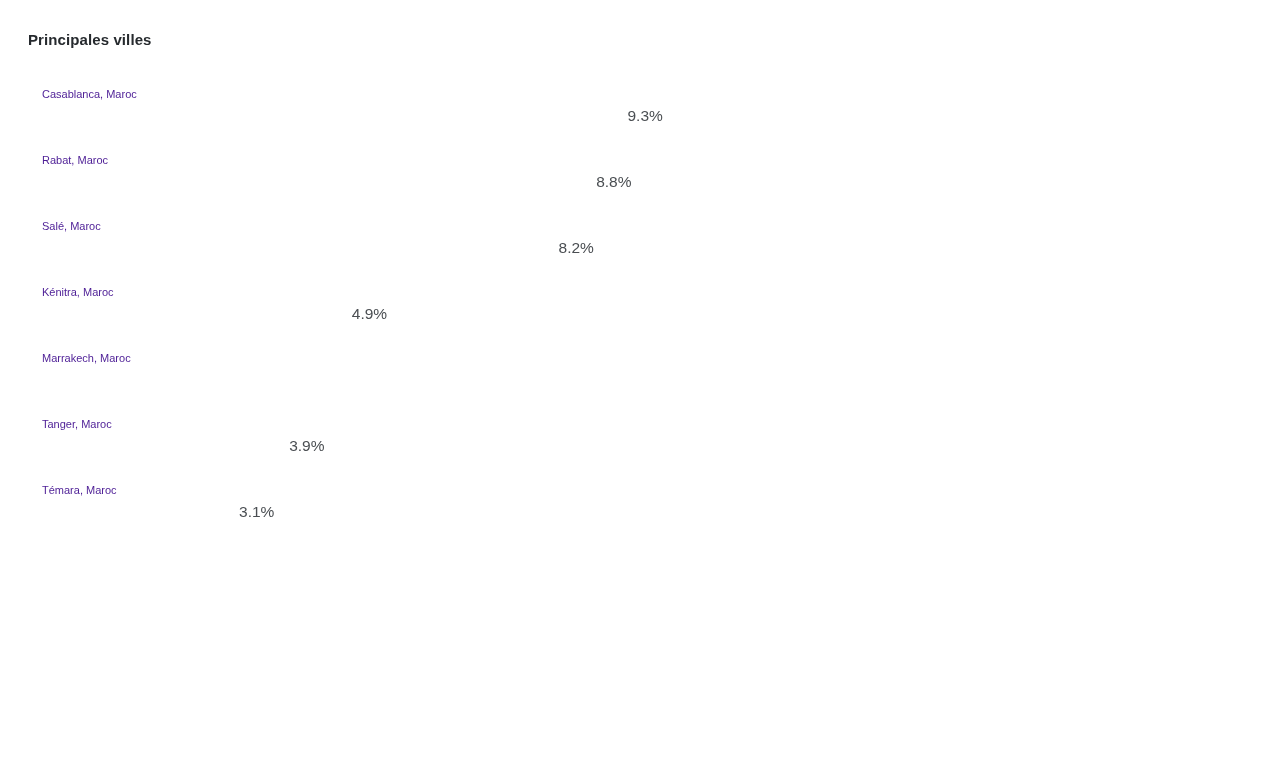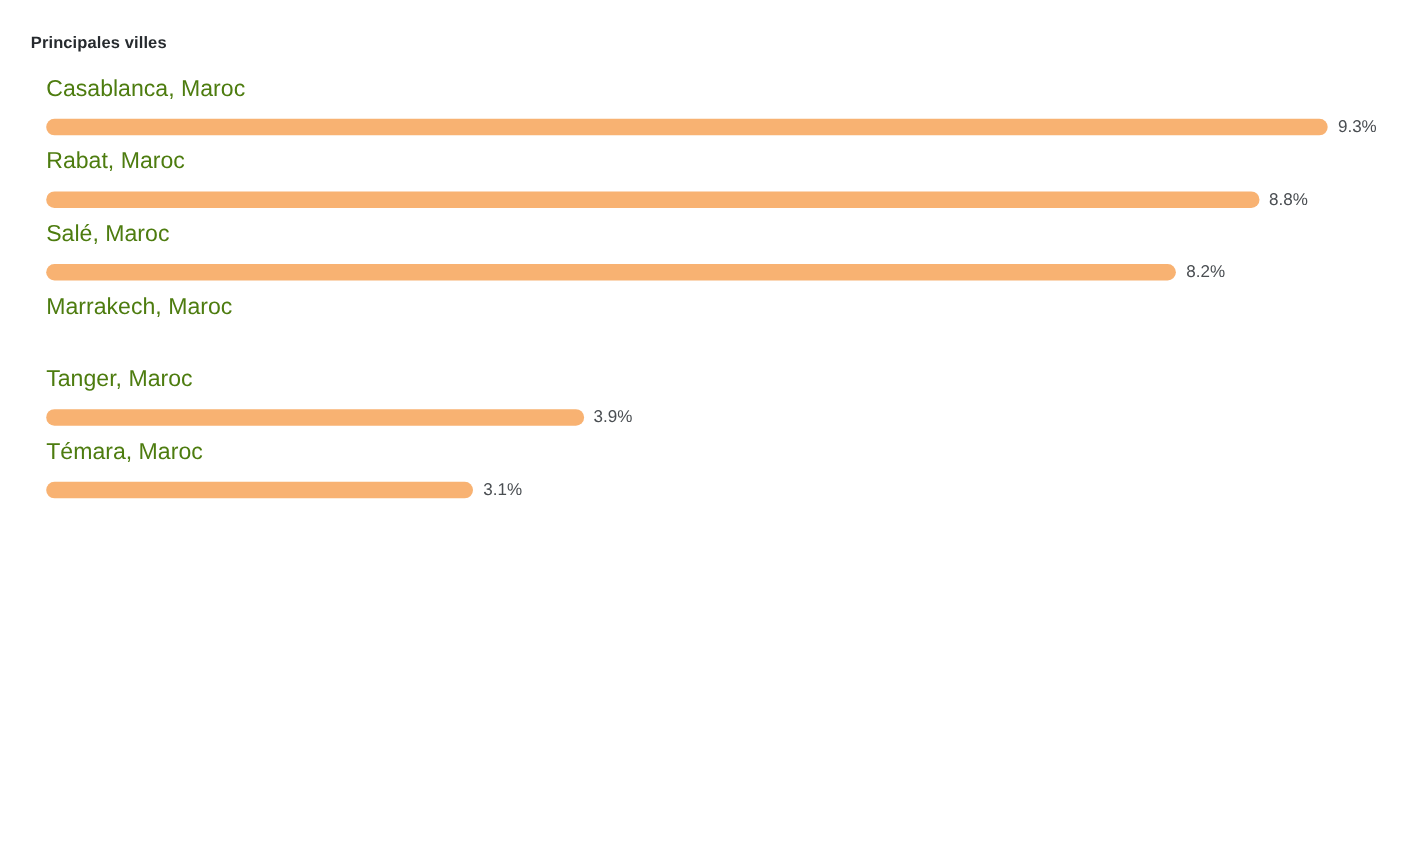--- a/index.html
+++ b/index.html
@@ -39,34 +39,35 @@
     width: 1280px;
   }
   .row {
     position: relative;
     height: 66px;
     box-sizing: border-box;
   }
   .row-label {
     position: absolute;
     left: 42px;
-    top: 1px;
-    font-size: 21px;
+    top: 14px;
+    font-size: 11px;
     font-weight: normal;
-    color: #4d7c0f;
+    color: #4c1d95;
     line-height: 20px;
     white-space: nowrap;
   }
   .bar-line {
     position: absolute;
-    left: 42px;
+    left: 58px;
     top: 38px;
     height: 15px;
     display: flex;
-    align-items: flex-start;
+    align-items: center;
+    flex-direction: column;
   }
   .bar {
     height: 15px;
     background: #f8b272;
     border-radius: 7.5px;
     display: block;
   }
   .bar-value {
     margin-left: 9px;
     font-size: 15.5px;
@@ -98,20 +99,27 @@
         </div>
       </div>
       <div class="row">
         <div class="row-label">Salé, Maroc</div>
         <div class="bar-line">
           <div class="bar" style="width: 1027.46px; background: rgb(248, 178, 114);"></div>
           <div class="bar-value">8.2%</div>
         </div>
       </div>
       <div class="row">
+        <div class="row-label">Kénitra, Maroc</div>
+        <div class="bar-line">
+          <div class="bar" style="width: 613.97px; background: rgb(248, 178, 114);"></div>
+          <div class="bar-value">4.9%</div>
+        </div>
+      </div>
+      <div class="row">
         <div class="row-label">Marrakech, Maroc</div>
       </div>
       <div class="row">
         <div class="row-label">Tanger, Maroc</div>
         <div class="bar-line">
           <div class="bar" style="width: 488.67px; background: rgb(248, 178, 114);"></div>
           <div class="bar-value">3.9%</div>
         </div>
       </div>
       <div class="row">

